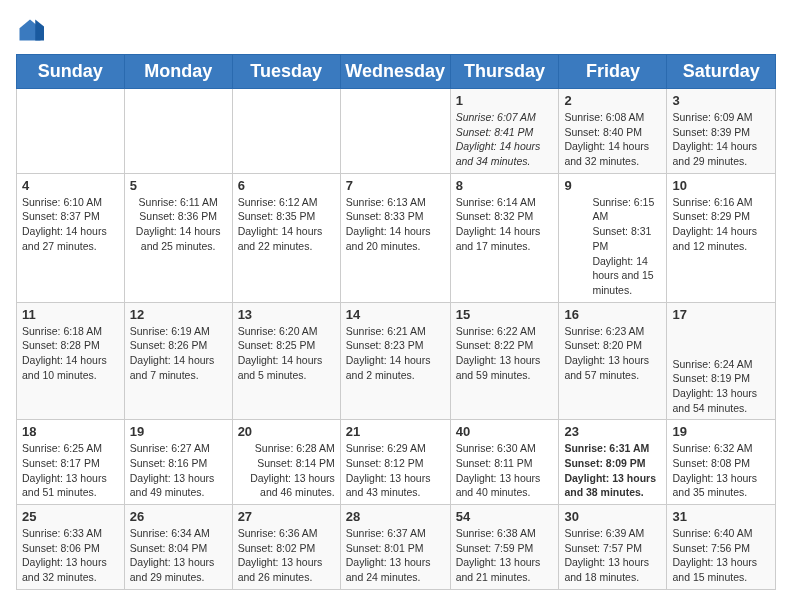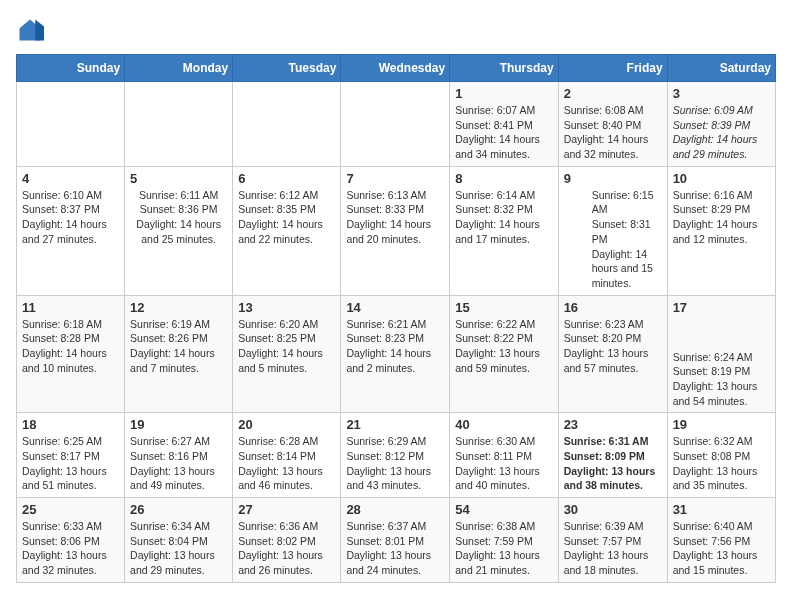--- a/index.html
+++ b/index.html
@@ -55,22 +55,22 @@
     }
     table {
       width: 100%;
       border-collapse: collapse;
       font-size: 11px;
     }
     thead tr th {
       background-color: #3a7abf;
       color: #fff;
       padding: 6px 4px;
-      text-align: right;
-      font-size: 12px;
+      text-align: center;
+      font-size: 18px;
       font-weight: bold;
       border: 1px solid #2a6aaf;
       margin-top: 36px;
     }
     tbody tr td {
       border: 1px solid #ccc;
       vertical-align: top;
       padding: 4px 5px;
       height: 80px;
       width: 110px;
@@ -128,33 +128,33 @@
       </tr>
   </thead>
   <tbody id="calendar-body">
   <tr>
         <td class="empty-cell"></td>
         <td class="empty-cell"></td>
         <td class="empty-cell"></td>
         <td class="empty-cell"></td>
         <td>
           <span class="day-num">1</span>
-          <div class="day-info" style="white-space: pre-line;">Sunrise: 6:07 AM
+          <div class="day-info" style="white-space: pre-line; font-style: italic;">Sunrise: 6:07 AM
 Sunset: 8:41 PM
 Daylight: 14 hours and 34 minutes.</div>
         </td>
         <td>
           <span class="day-num">2</span>
           <div class="day-info" style="white-space: pre-line;">Sunrise: 6:08 AM
 Sunset: 8:40 PM
 Daylight: 14 hours and 32 minutes.</div>
         </td>
         <td>
           <span class="day-num">3</span>
-          <div class="day-info" style="white-space: pre-line; font-style: italic;">Sunrise: 6:09 AM
+          <div class="day-info" style="white-space: pre-line;">Sunrise: 6:09 AM
 Sunset: 8:39 PM
 Daylight: 14 hours and 29 minutes.</div>
         </td>
       </tr>
       <tr>
         <td>
           <span class="day-num">4</span>
           <div class="day-info" style="white-space: pre-line;">Sunrise: 6:10 AM
 Sunset: 8:37 PM
 Daylight: 14 hours and 27 minutes.</div>
@@ -248,21 +248,21 @@
 Daylight: 13 hours and 51 minutes.</div>
         </td>
         <td>
           <span class="day-num">19</span>
           <div class="day-info" style="white-space: pre-line;">Sunrise: 6:27 AM
 Sunset: 8:16 PM
 Daylight: 13 hours and 49 minutes.</div>
         </td>
         <td>
           <span class="day-num">20</span>
-          <div class="day-info" style="white-space: pre-line;">Sunrise: 6:28 AM
+          <div class="day-info" style="white-space: pre-line; text-align: right;">Sunrise: 6:28 AM
 Sunset: 8:14 PM
 Daylight: 13 hours and 46 minutes.</div>
         </td>
         <td>
           <span class="day-num">21</span>
           <div class="day-info" style="white-space: pre-line;">Sunrise: 6:29 AM
 Sunset: 8:12 PM
 Daylight: 13 hours and 43 minutes.</div>
         </td>
         <td>

